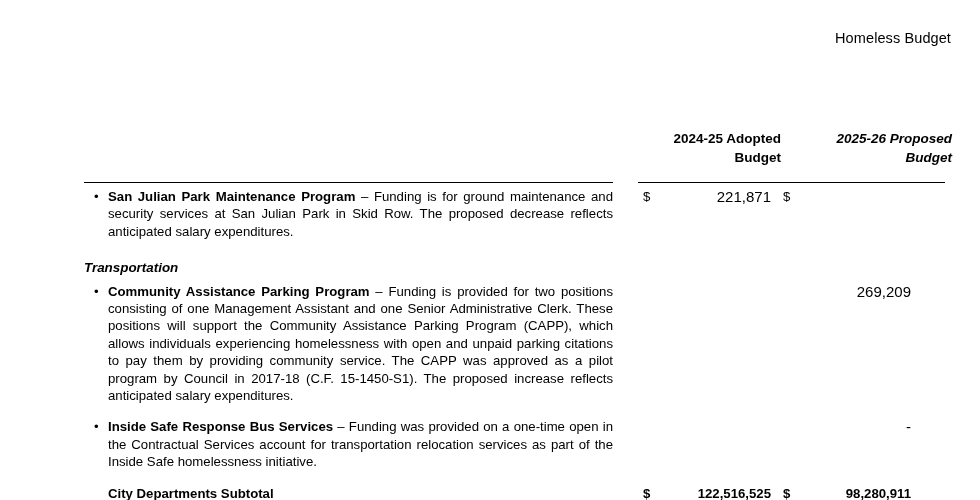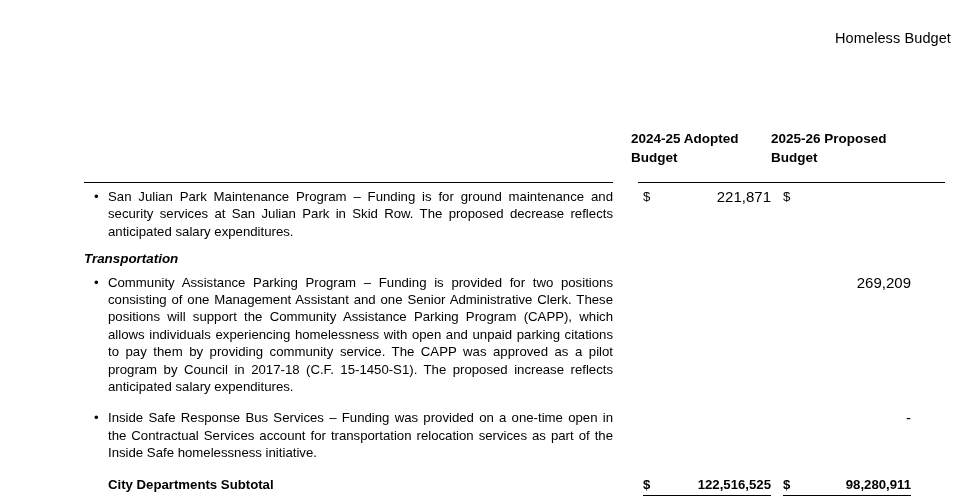--- a/index.html
+++ b/index.html
@@ -38,25 +38,25 @@
     top: 129px;
     left: 84px;
     width: 861px;
     height: 46px;
   }
   .col-head {
     position: absolute;
     top: 0;
     font-size: 13.5px;
     font-weight: bold;
-    text-align: left;
+    text-align: right;
     line-height: 19px;
   }
   .col-head.c1 { left: 547px; width: 150px; }
-  .col-head.c2 { left: 687px; width: 150px; }
+  .col-head.c2 { left: 718px; width: 150px; font-style: italic; }
   .col-head .l2 { display: block; }
 
   
   .rule-top {
     position: absolute;
     top: 182px;
     height: 0;
     border-top: 1.6px solid #000;
   }
   .rule-top.seg-left  { left: 84px;  width: 529px; }
@@ -95,21 +95,21 @@
     padding-left: 24px;
   }
   .bullet-dot {
     position: absolute;
     left: 10px;
     top: 0px;
     font-size: 13.2px;
     line-height: 17.4px;
   }
   .item-title {
-    font-weight: normal;
+    font-weight: bold;
   }
 
   .section-head {
     margin-left: 84px;
     width: 529px;
     font-size: 13.4px;
     font-weight: bold;
     font-style: italic;
     line-height: 17.4px;
   }
@@ -196,21 +196,21 @@
         <span class="cur c2">$</span>
         <div class="text-col">
           <div class="bullet-item">
             <span class="bullet-dot">•</span>
             <span class="item-title">San Julian Park Maintenance Program</span><span> – Funding is for ground maintenance and security services at San Julian Park in Skid Row. The proposed decrease reflects anticipated salary expenditures.</span>
           </div>
         </div>
       </div>
     </div>
 
-    <div class="row" style="margin-top:10px;">
+    <div class="row" style="margin-top:19px;">
       <div class="section-head">Transportation</div>
     </div>
 
     <div class="row" style="margin-top:6px;">
       <div class="row-inner">
         <span class="cur c1"></span>
         <span class="cur c2"></span>
         <span class="amt c2">269,209</span>
         <div class="text-col">
           <div class="bullet-item">

